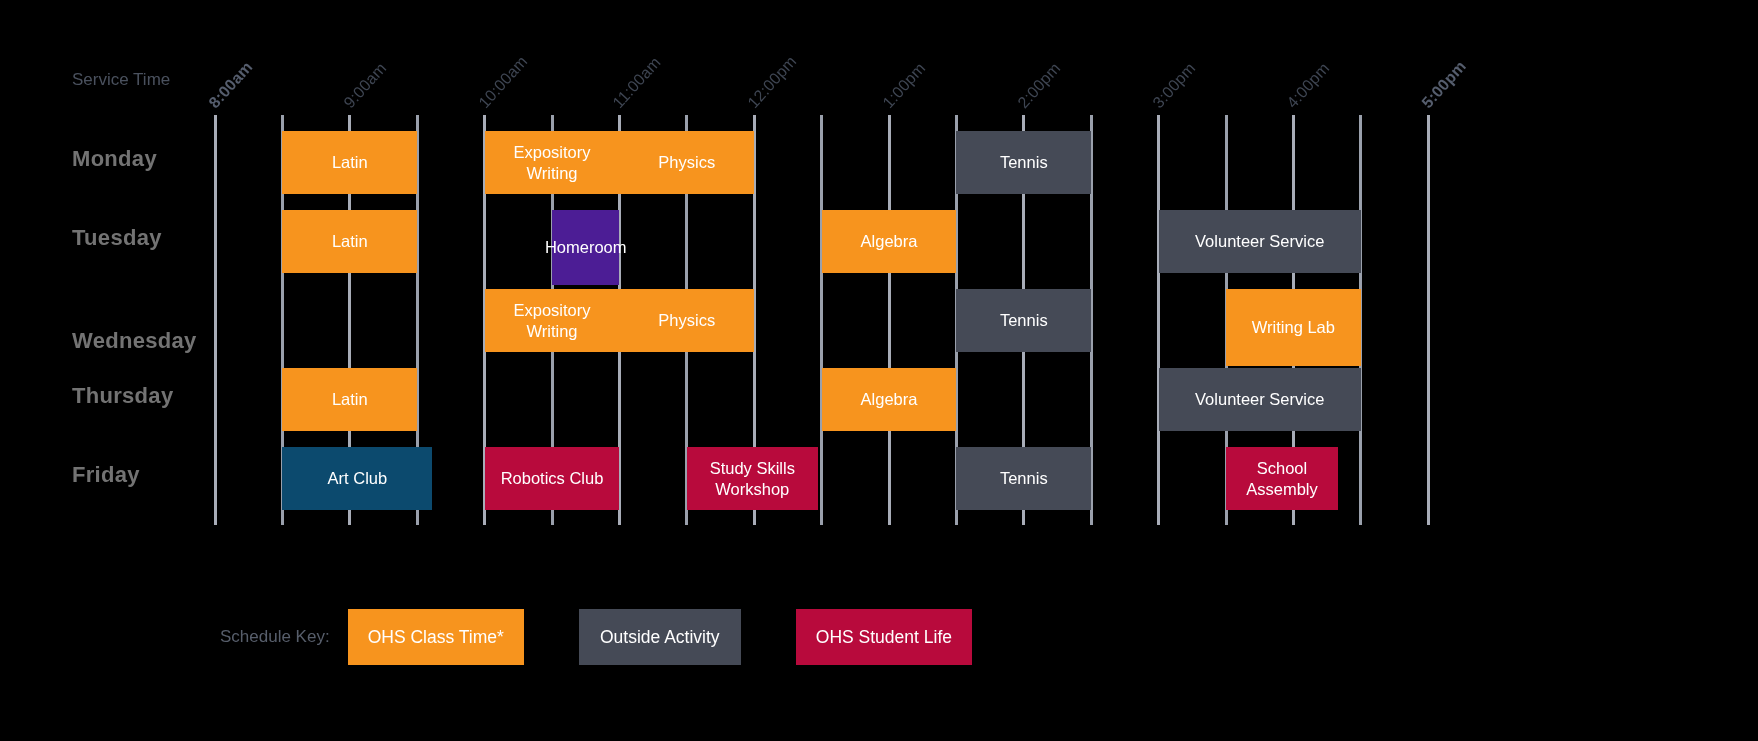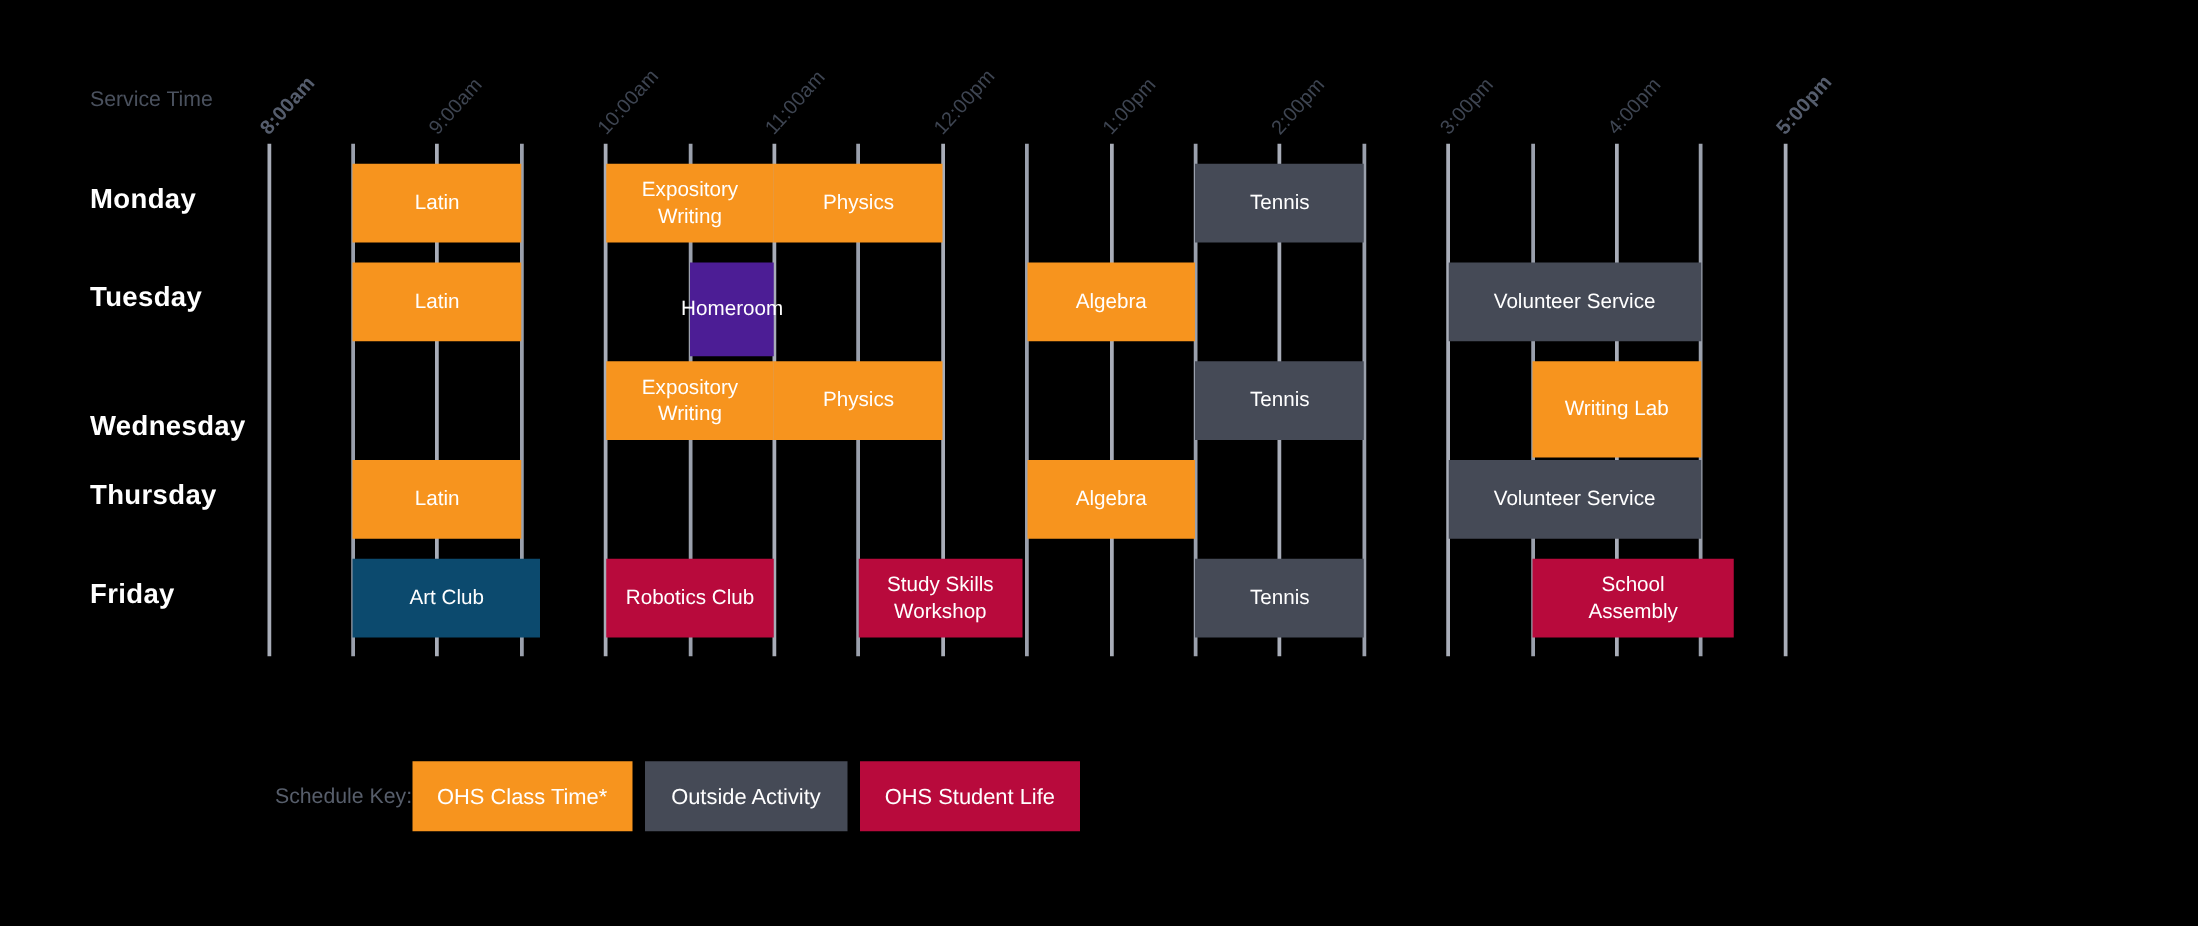--- a/index.html
+++ b/index.html
@@ -29,40 +29,40 @@
     font-size:17px;color:#4a515e;white-space:nowrap;
   }
 
   .gridline{
     position:absolute;width:3px;background:#a8adb8;
   }
   .gridline.half{background:#9aa0ac;}
 
   .daylabel{
     position:absolute;
-    font-size:22px;font-weight:bold;color:#ffffff;
+    font-size:22px;font-weight:bold;color:#737373;
     white-space:nowrap;letter-spacing:.3px;
   }
 
   .block{
     position:absolute;
     display:flex;align-items:center;justify-content:center;
     text-align:center;
     color:#ffffff;
     font-size:16.5px;
     line-height:1.22;
     box-sizing:border-box;
     padding:0 6px;
     z-index:5;
   }
   .block span{display:block;white-space:pre-line;}
 
   .legend{position:absolute;left:220px;top:609px;display:flex;align-items:center;}
   .legend-title{
-    font-size:17px;color:#575e6b;white-space:nowrap;
+    font-size:17px;color:#575e6b;margin-right:18px;white-space:nowrap;
   }
   .legend-chip{
     height:56px;display:flex;align-items:center;justify-content:center;
     color:#fff;font-size:17.5px;padding:0 20px;margin-right:10px;
     box-sizing:border-box;white-space:nowrap;
   }
 </style>
 </head>
 <body>
 
@@ -164,29 +164,29 @@
       <div class="block" style="background: rgb(184, 10, 60); left: 484.6px; width: 134.8px; top: 447px; height: 63px;">
         <span>Robotics Club</span>
       </div>
       <div class="block" style="background: rgb(184, 10, 60); left: 686.8px; width: 131px; top: 447px; height: 63px;">
         <span>Study Skills
 Workshop</span>
       </div>
       <div class="block" style="background: rgb(69, 74, 86); left: 956.4px; width: 134.8px; top: 447px; height: 63px;">
         <span>Tennis</span>
       </div>
-      <div class="block" style="background: rgb(184, 10, 60); left: 1226px; width: 161px; top: 447px; height: 63px;">
+      <div class="block" style="background: rgb(184, 10, 60); left: 1226px; width: 112px; top: 447px; height: 63px;">
         <span>School
 Assembly</span>
       </div>
     </div>
 
   <div class="legend">
     <div class="legend-title">Schedule Key:</div>
-    <div id="legend-chips" style="display:flex;align-items:flex-end;">
+    <div id="legend-chips" style="display:flex;align-items:flex-end;gap:45px;">
         <div class="legend-chip" style="background: rgb(247, 148, 30); min-width: 160px;">
           <span>OHS Class Time*</span>
         </div>
         <div class="legend-chip" style="background: rgb(69, 74, 86); min-width: 162px;">
           <span>Outside Activity</span>
         </div>
         <div class="legend-chip" style="background: rgb(184, 10, 60); min-width: 162px;">
           <span>OHS Student Life</span>
         </div>
       </div>

